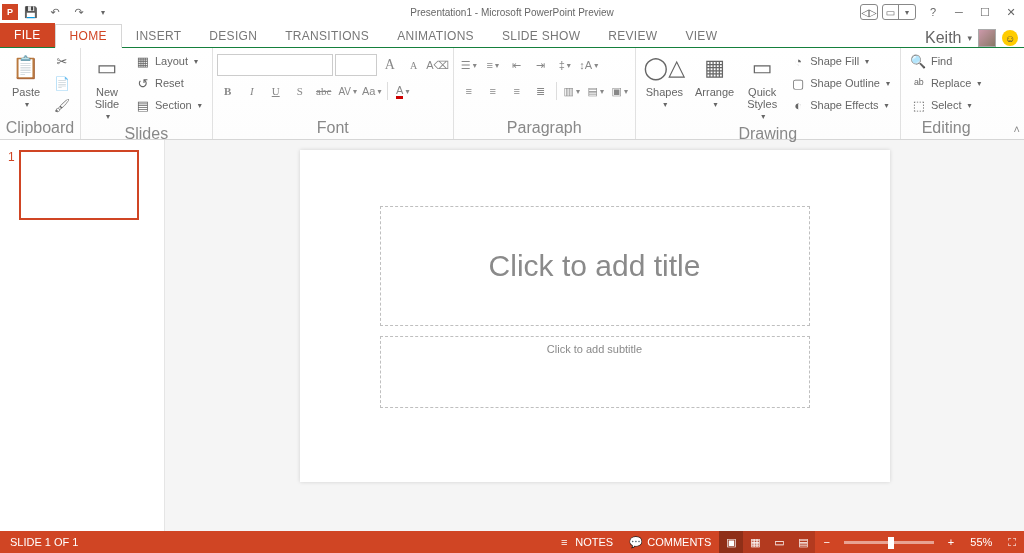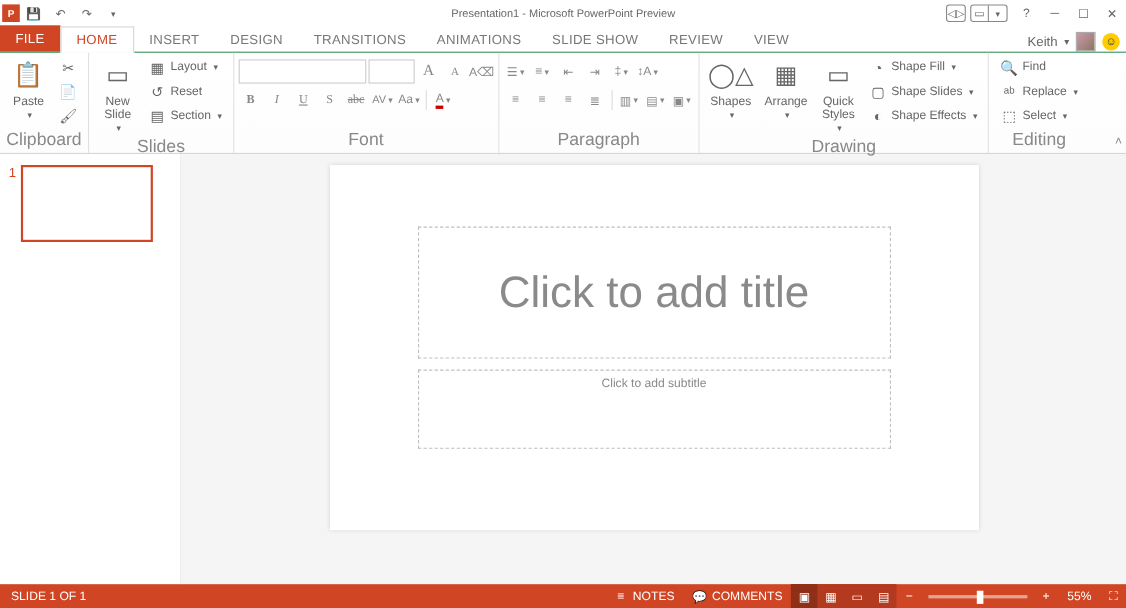--- a/index.html
+++ b/index.html
@@ -46,21 +46,21 @@
 
 
 .workspace { display:flex; height:391px; }
 .thumbs { width:165px; background:#fff; border-right:1px solid #e5e5e5; padding:10px 8px; }
 .thumb-wrap { display:flex; gap:4px; }
 .thumb-num { color:#d04524; font-size:12px; }
 .thumb { width:120px; height:70px; border:2px solid #d04524; background:#fff; }
 .editor { flex:1; background:#f5f5f5; display:flex; align-items:flex-start; justify-content:center; padding-top:10px; }
 .slide { width:590px; height:332px; background:#fff; box-shadow:0 0 4px rgba(0,0,0,.15); position:relative; }
 .ph { position:absolute; border:1px dashed #bfbfbf; display:flex; align-items:center; justify-content:center; }
-.ph-title { left:80px; top:56px; width:430px; height:120px; font-size:40px; color:#8a8a8a; font-weight:300; }
+.ph-title { left:80px; top:56px; width:430px; height:120px; font-size:30px; color:#8a8a8a; font-weight:300; }
 .ph-sub { left:80px; top:186px; width:430px; height:72px; font-size:11px; color:#8a8a8a; align-items:flex-start; padding-top:6px; }
 
 
 .status { height:22px; background:#d04524; color:#fff; display:flex; align-items:center; font-size:11px; }
 .status-left { padding:0 10px; text-transform:uppercase; }
 .status-right { margin-left:auto; display:flex; align-items:center; gap:0; }
 .sb-btn { height:22px; padding:0 8px; display:flex; align-items:center; gap:4px; cursor:pointer; }
 .sb-ic { width:14px; height:14px; display:flex; align-items:center; justify-content:center; }
 .dark { background:#b33a1f; }
 .view-btn { width:24px; height:22px; display:flex; align-items:center; justify-content:center; cursor:pointer; }
@@ -116,21 +116,21 @@
   <div class="tab file-tab">FILE</div>
   <div class="tab active">HOME</div>
   <div class="tab">INSERT</div>
   <div class="tab">DESIGN</div>
   <div class="tab">TRANSITIONS</div>
   <div class="tab">ANIMATIONS</div>
   <div class="tab">SLIDE SHOW</div>
   <div class="tab">REVIEW</div>
   <div class="tab">VIEW</div>
   <div class="tabs-right">
-    <span style="color:#666;font-size:12px">Keith</span>
+    <span style="color:#666;font-size:16px">Keith</span>
     <span style="font-size:9px;color:#666">▾</span>
     <div class="avatar"></div>
     <div class="smiley">☺</div>
   </div>
 </div>
 
 <div class="ribbon">
 
   <div class="group">
     <div class="group-body">
@@ -291,21 +291,21 @@
           <span class="caret">▾</span>
       </div>
       <div class="small-col">
         <div class="small-btn">
             <span class="ic16">◔</span>
             <span>Shape Fill</span>
             <span class="caret">▾</span>
           </div>
         <div class="small-btn">
             <span class="ic16">▢</span>
-            <span>Shape Slides</span>
+            <span>Shape Outline</span>
             <span class="caret">▾</span>
           </div>
         <div class="small-btn">
             <span class="ic16">◐</span>
             <span>Shape Effects</span>
             <span class="caret">▾</span>
           </div>
       </div>
     </div>
     <div class="group-label">Drawing</div>

